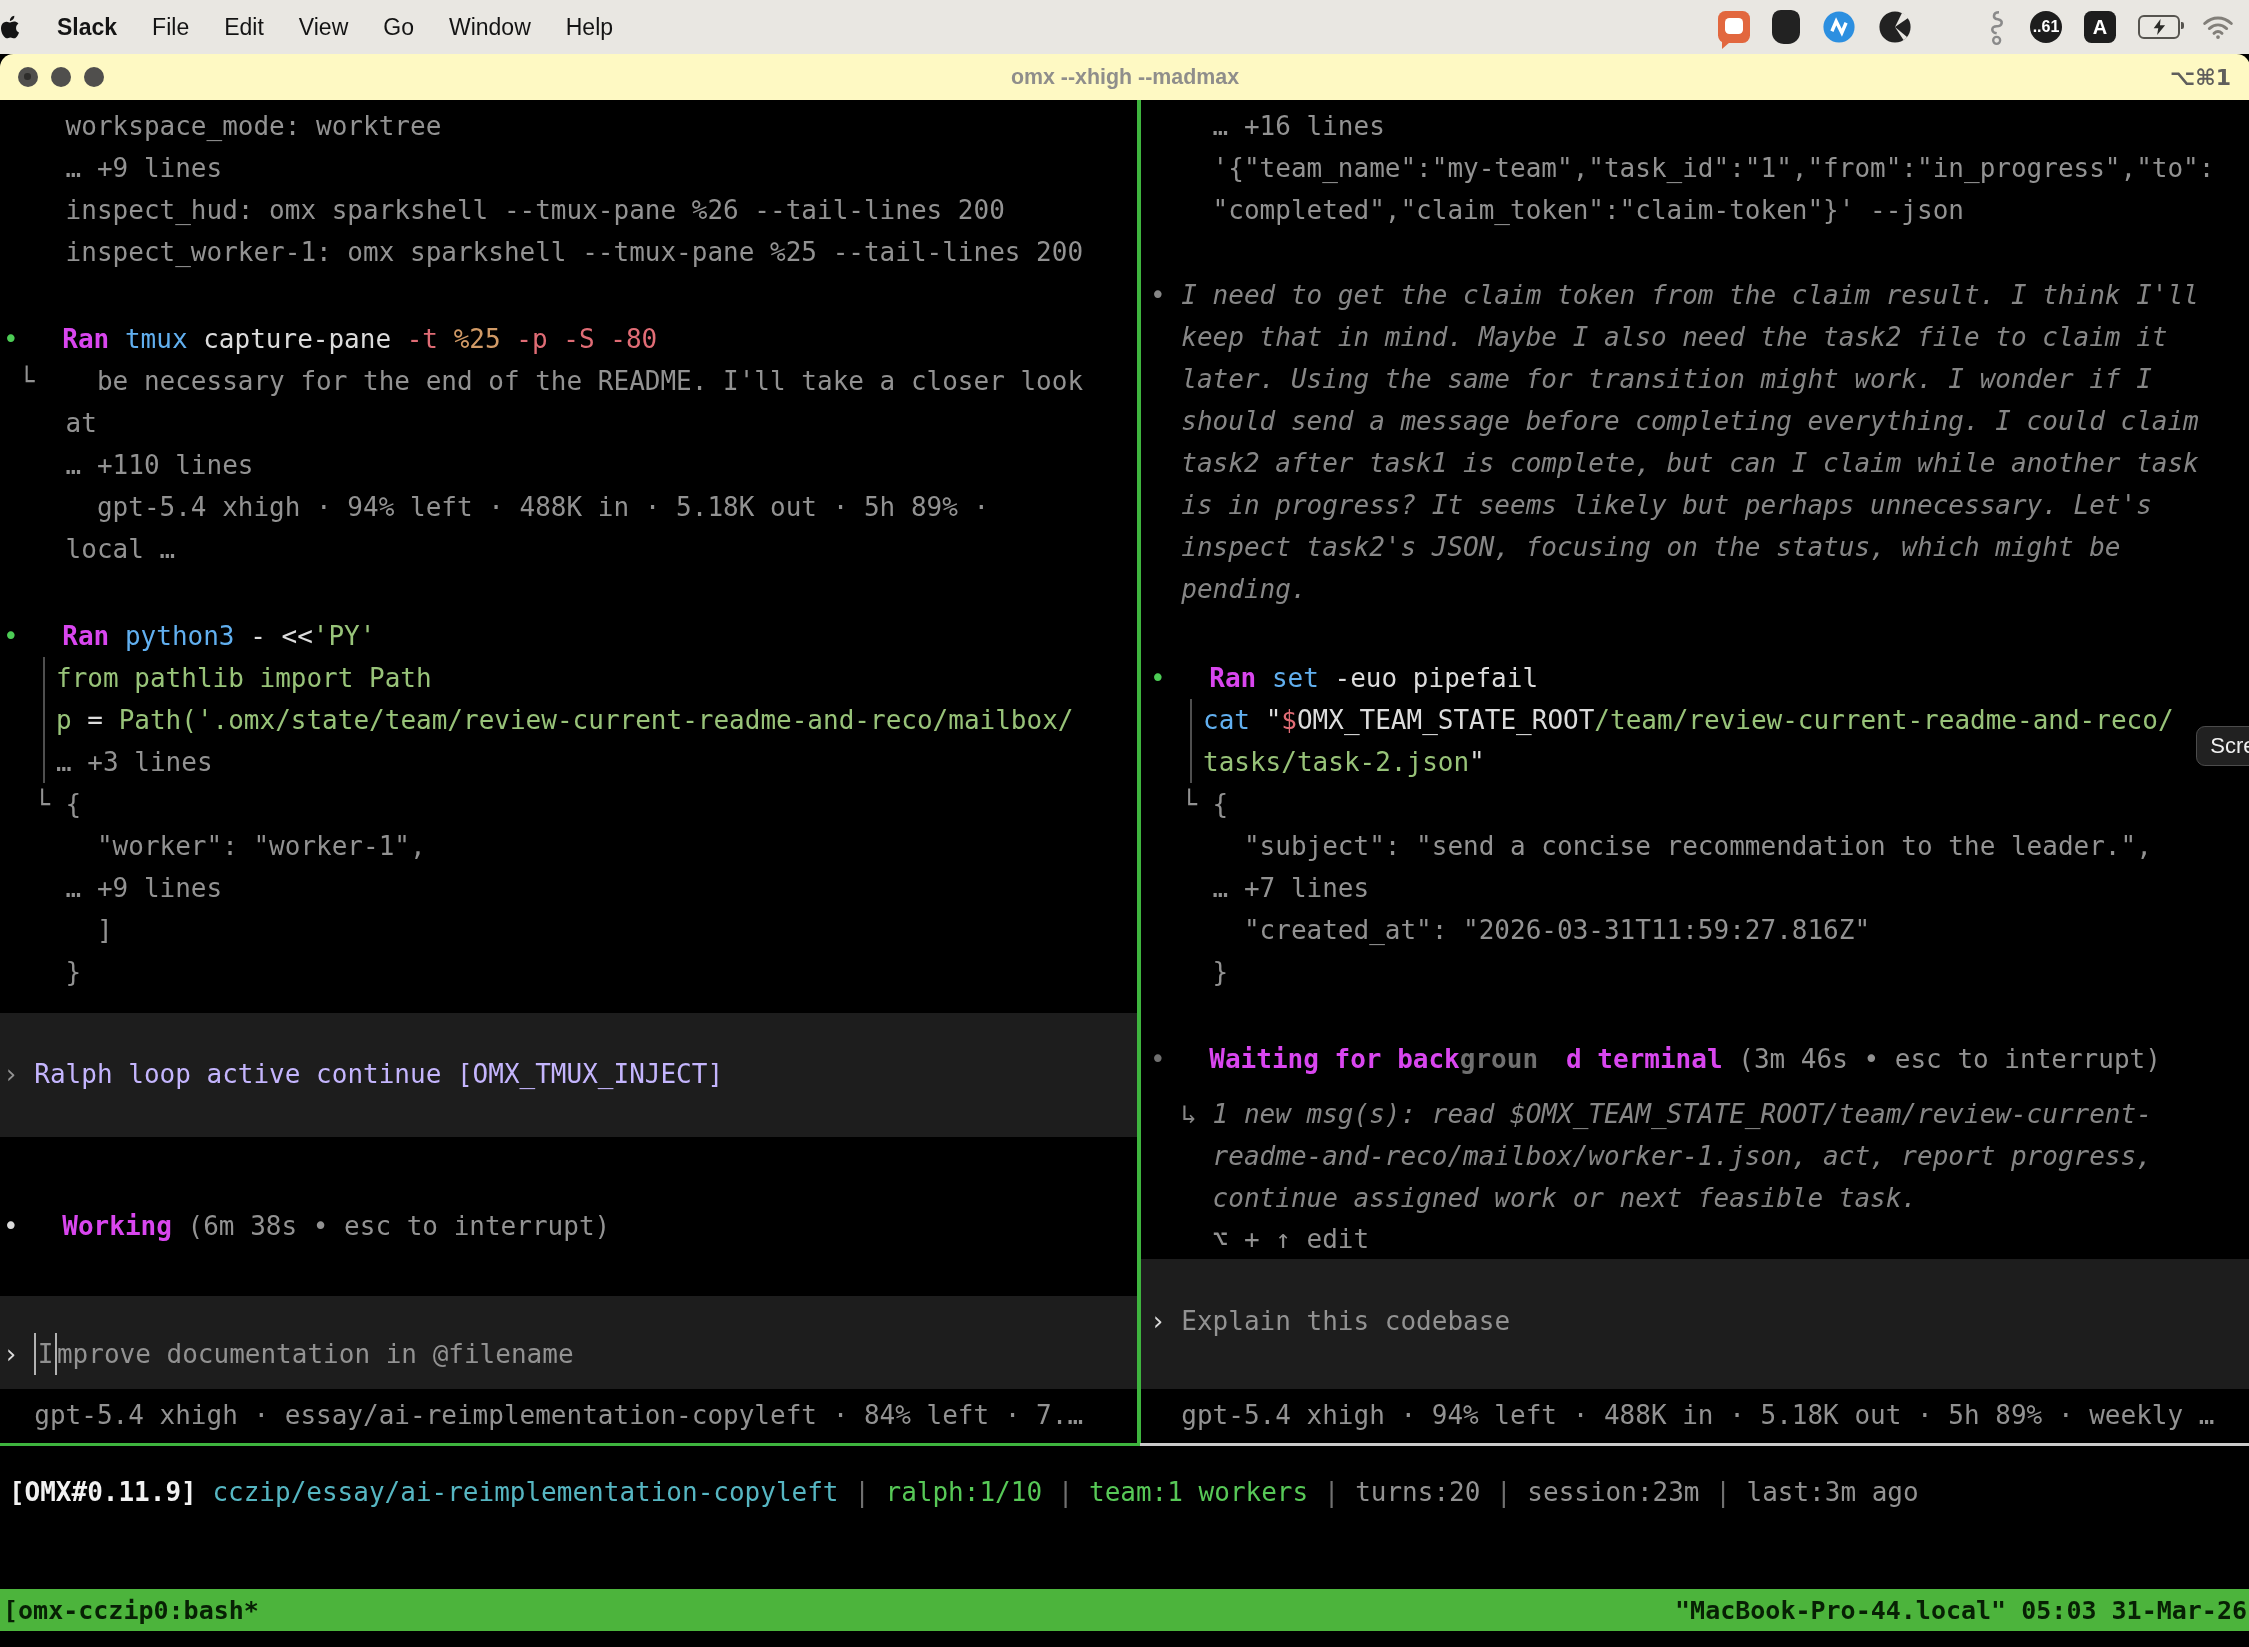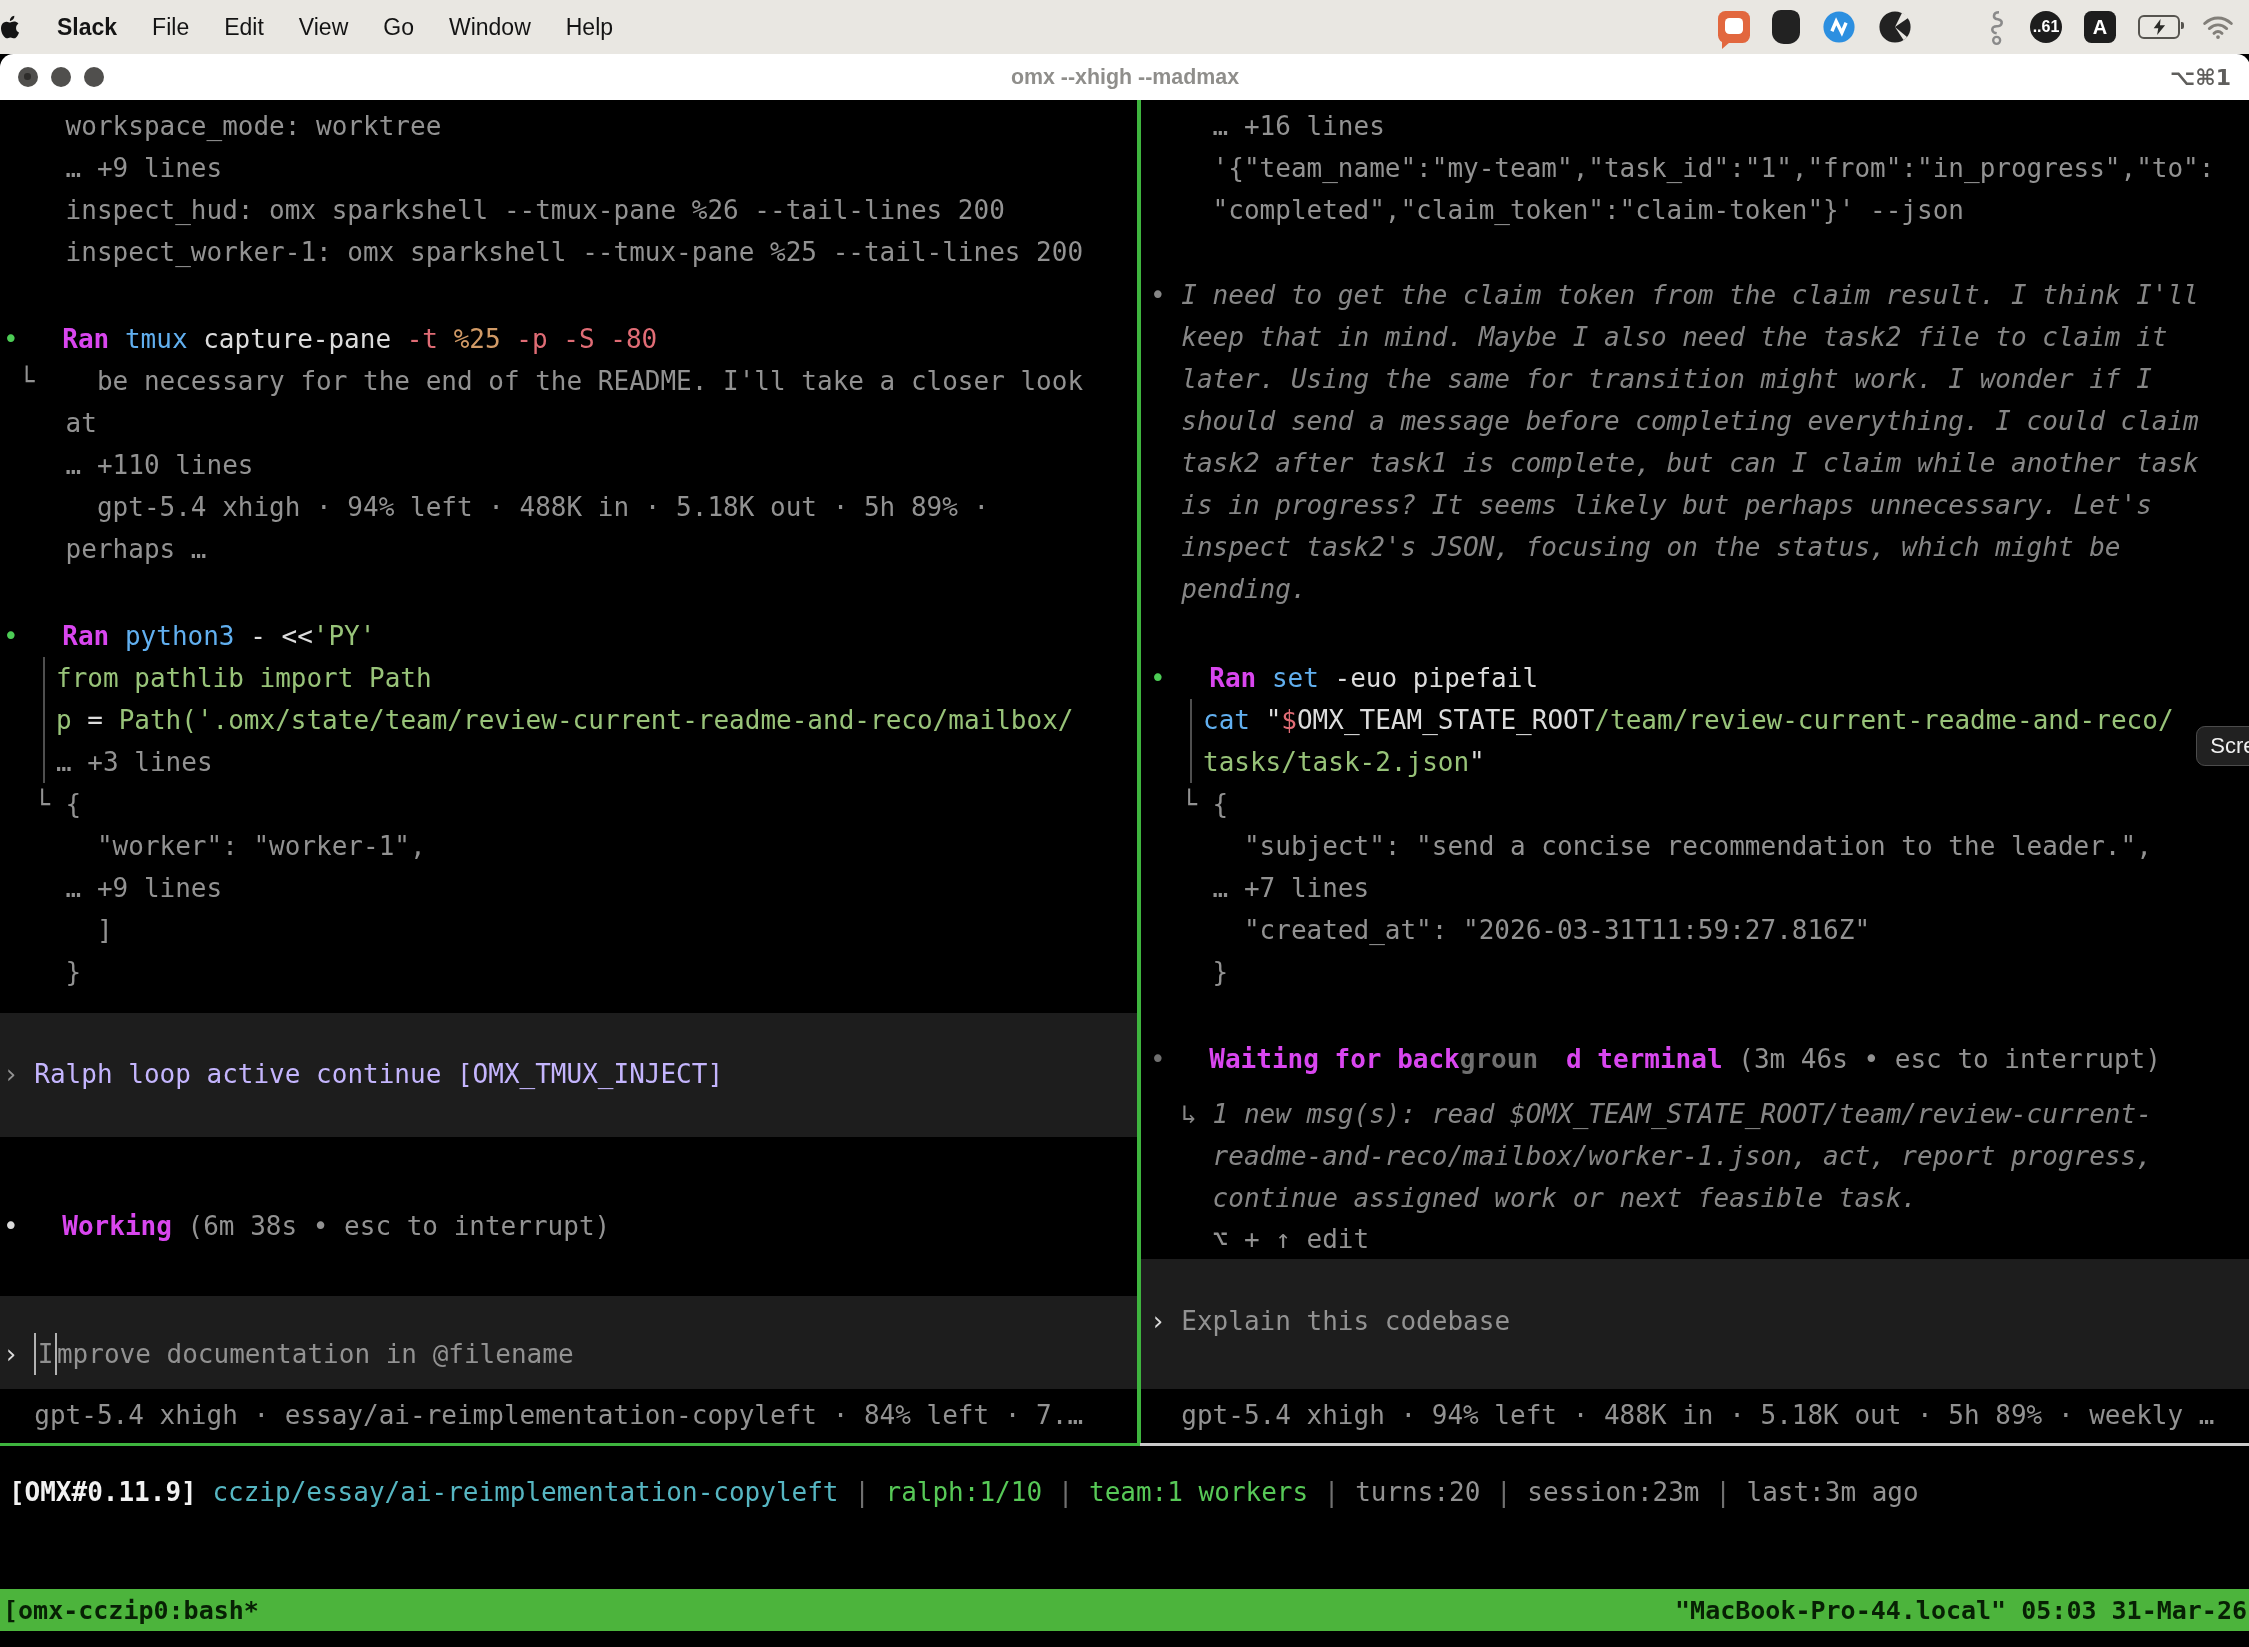--- a/index.html
+++ b/index.html
@@ -25,21 +25,21 @@
   .badge-circle{width:32px;height:32px;border-radius:50%;background:#1d1d1d;color:#fff;
       display:flex;align-items:center;justify-content:center;font-size:16px;font-weight:bold;}
   .a-badge{width:32px;height:32px;border-radius:7.4px;background:#1d1d1d;color:#fff;
       display:flex;align-items:center;justify-content:center;font-size:20px;font-weight:bold;}
   .dots{display:grid;grid-template-columns:repeat(3,6.6px);grid-template-rows:repeat(3,6.6px);gap:3.7px;}
   .dots span{border-radius:50%;}
   .battery{position:relative;width:38px;height:20px;border:2.2px solid #56544f;border-radius:5.9px;
       display:flex;align-items:center;justify-content:center;}
   .battery:after{content:"";position:absolute;right:-5.9px;top:5.2px;width:3px;height:6.6px;background:#56544f;border-radius:0 2.2px 2.2px 0;}
   
-  .titlebar{position:absolute;top:54px;left:0;width:2250px;height:46px;background:#ffffff;
+  .titlebar{position:absolute;top:54px;left:0;width:2250px;height:46px;background:#fef9c3;
       border-radius:13.3px 13.3px 0 0;}
   .lights{position:absolute;left:17.7px;top:12.5px;display:flex;gap:13.3px;}
   .tl{width:20px;height:20px;border-radius:50%;background:#504f4d;}
   .tl.close{display:flex;align-items:center;justify-content:center;}
   .tl.close i{width:6.6px;height:6.6px;border-radius:50%;background:#2e2d2b;}
   .win-title{position:absolute;left:0;right:0;top:0;height:46px;display:flex;align-items:center;justify-content:center;
       color:#8f8e8b;font-family:"Liberation Sans",sans-serif;font-weight:bold;font-size:21.4px;letter-spacing:0;}
   .win-shortcut{position:absolute;right:19px;top:0;height:46px;display:flex;align-items:center;
       color:#5f5e5c;font-weight:bold;font-size:22px;font-family:"DejaVu Sans",sans-serif;}
   
@@ -191,21 +191,21 @@
     <div class="ln c-gray">    inspect_hud: omx sparkshell --tmux-pane %26 --tail-lines 200</div>
     <div class="ln c-gray">    inspect_worker-1: omx sparkshell --tmux-pane %25 --tail-lines 200</div>
   </div>
 
   <div class="sec pane-l" style="top:218px;">
     <div class="ln"><span class="c-bullet">• </span><span class="c-bold">Ran </span><span class="c-blue">tmux </span><span class="c-white">capture-pane </span><span class="c-red">-t </span><span class="c-orange">%25 </span><span class="c-red">-p -S -80</span></div>
     <div class="ln c-gray"> └    be necessary for the end of the README. I'll take a closer look</div>
     <div class="ln c-gray">    at</div>
     <div class="ln c-gray">    … +110 lines</div>
     <div class="ln c-gray">      gpt-5.4 xhigh · 94% left · 488K in · 5.18K out · 5h 89% ·</div>
-    <div class="ln c-gray">    perhaps …</div>
+    <div class="ln c-gray">    local …</div>
   </div>
 
   <div class="sec pane-l" style="top:515px;">
     <div class="ln"><span class="c-bullet">• </span><span class="c-bold">Ran </span><span class="c-blue">python3 </span><span class="c-white">- &lt;&lt;</span><span class="c-green">'PY'</span></div>
     <div class="cblock">
       <div class="ln"><span class="c-green">from pathlib import Path</span></div>
       <div class="ln"><span class="c-green">p </span><span class="c-white">= </span><span class="c-green">Path('.omx/state/team/review-current-readme-and-reco/mailbox/</span></div>
       <div class="ln"><span class="c-gray">… +3 lines</span></div>
     </div>
     <div class="ln c-gray">  └ {</div>

